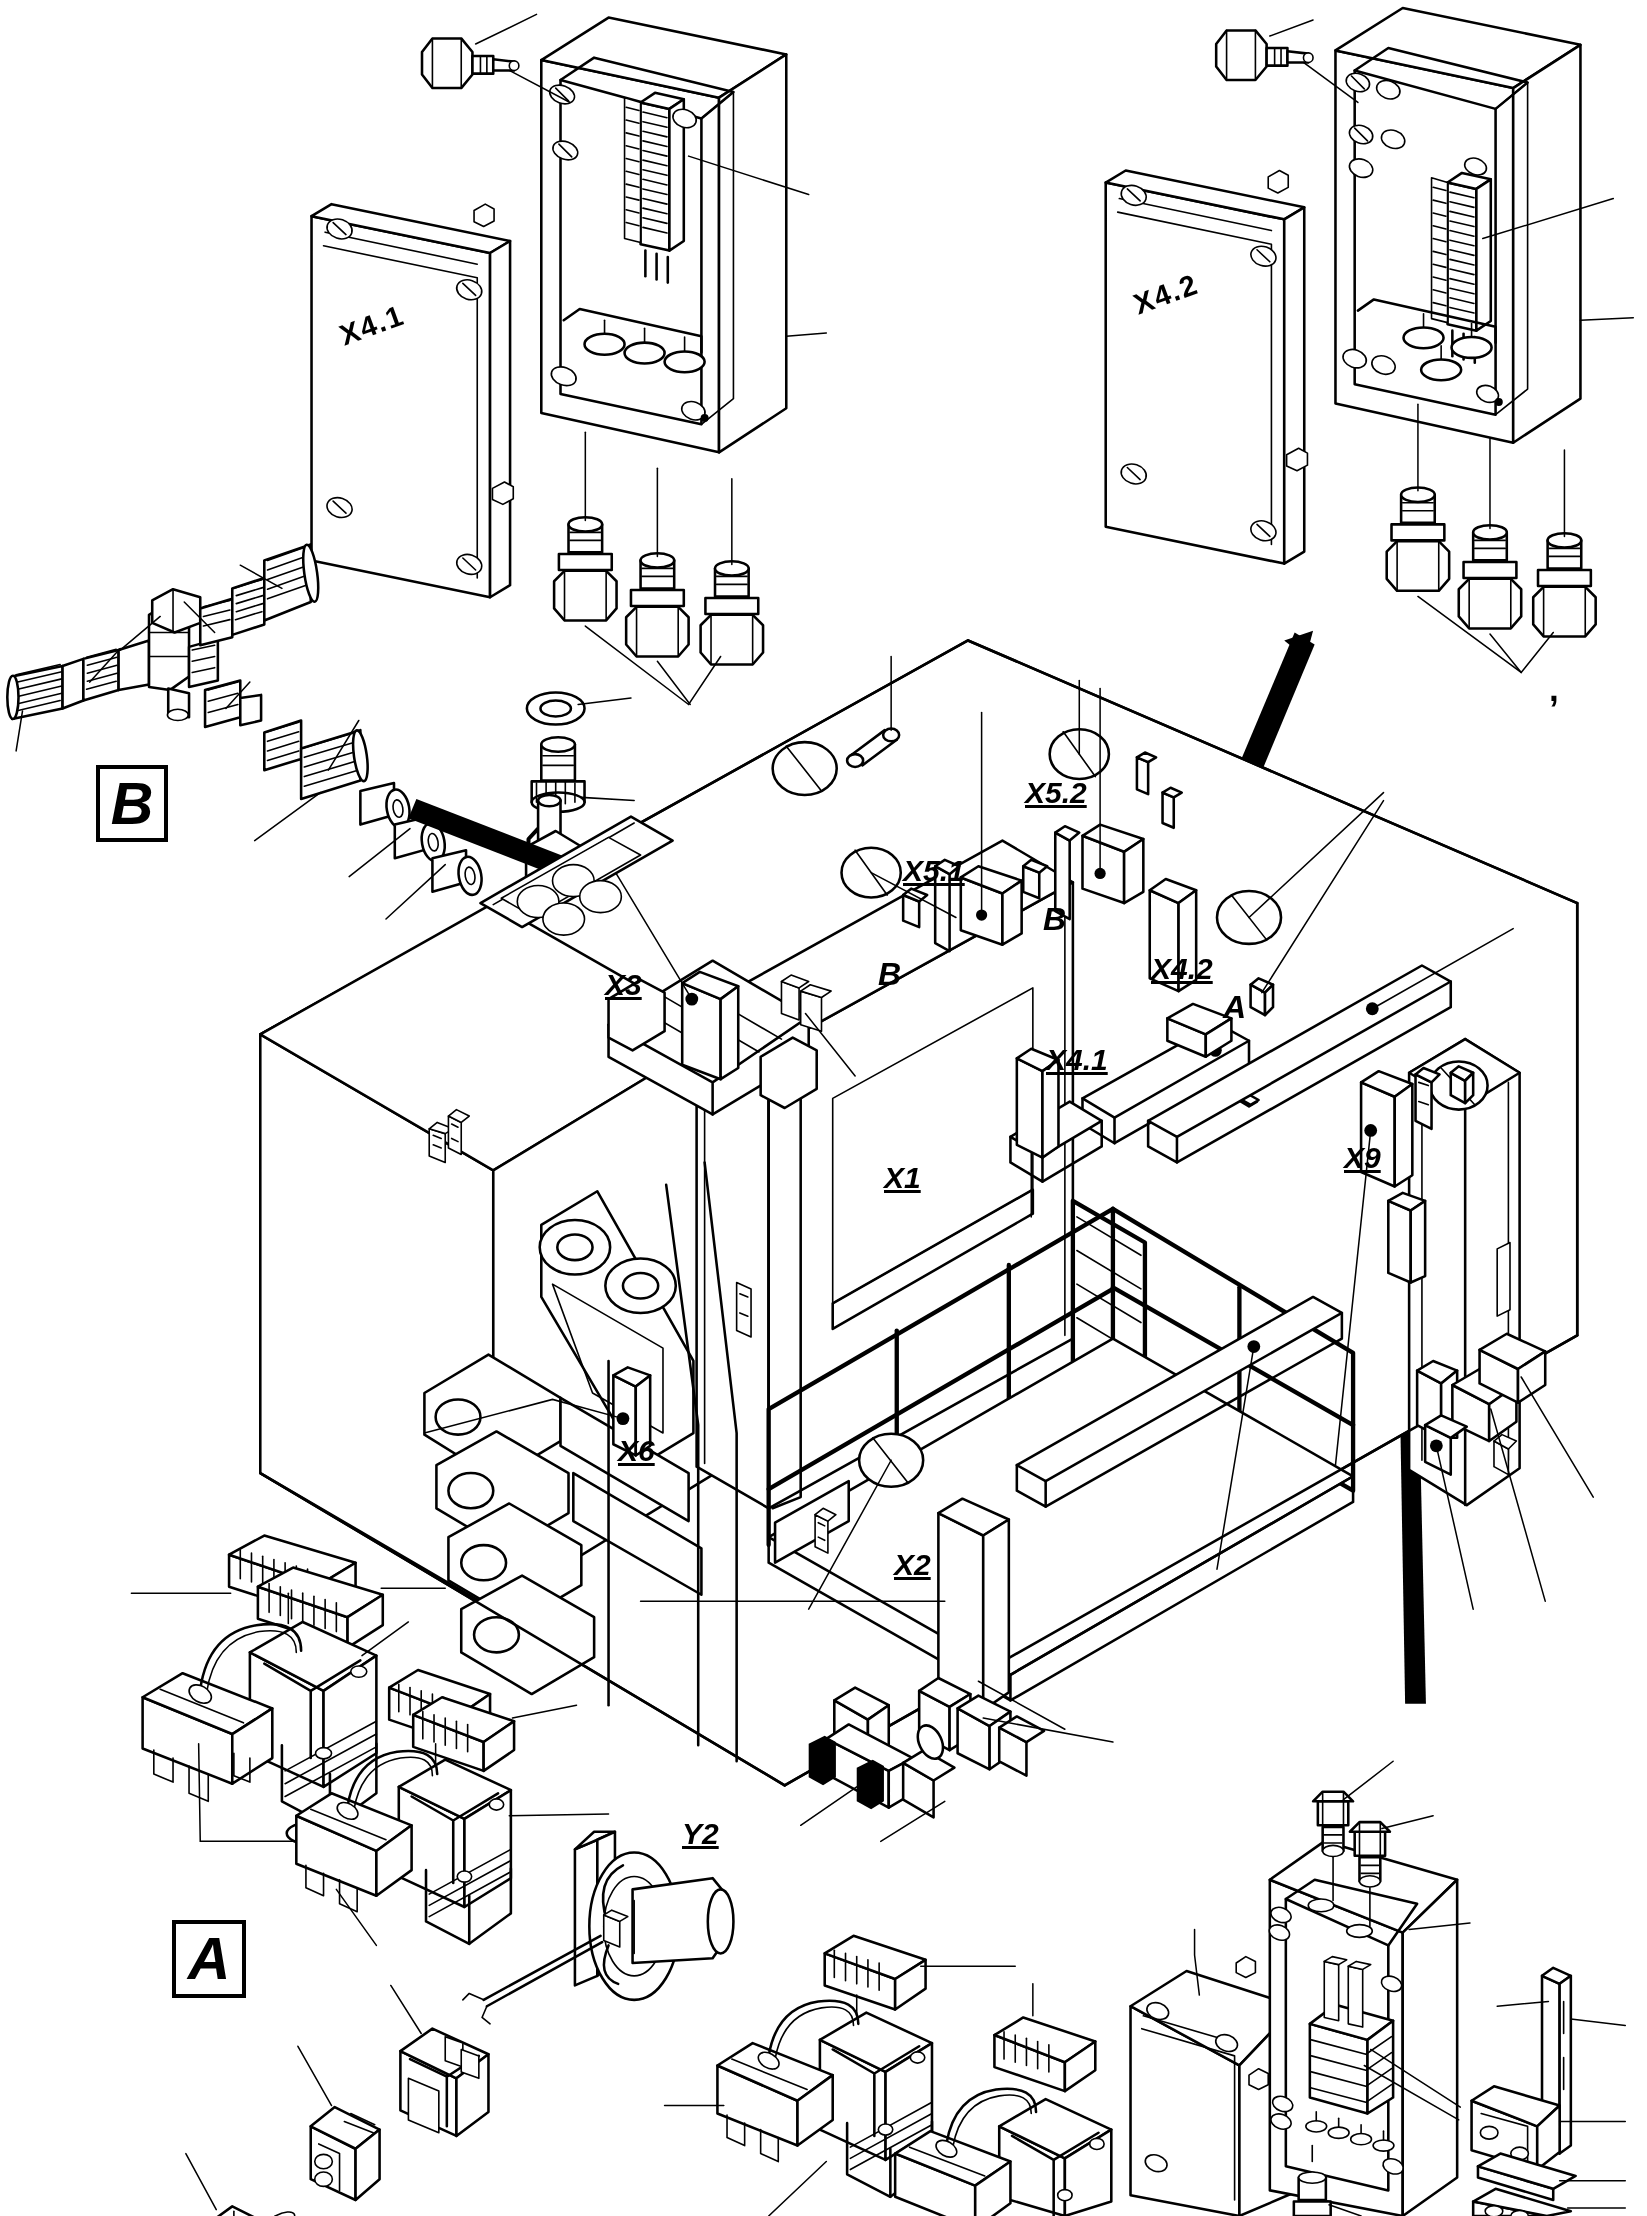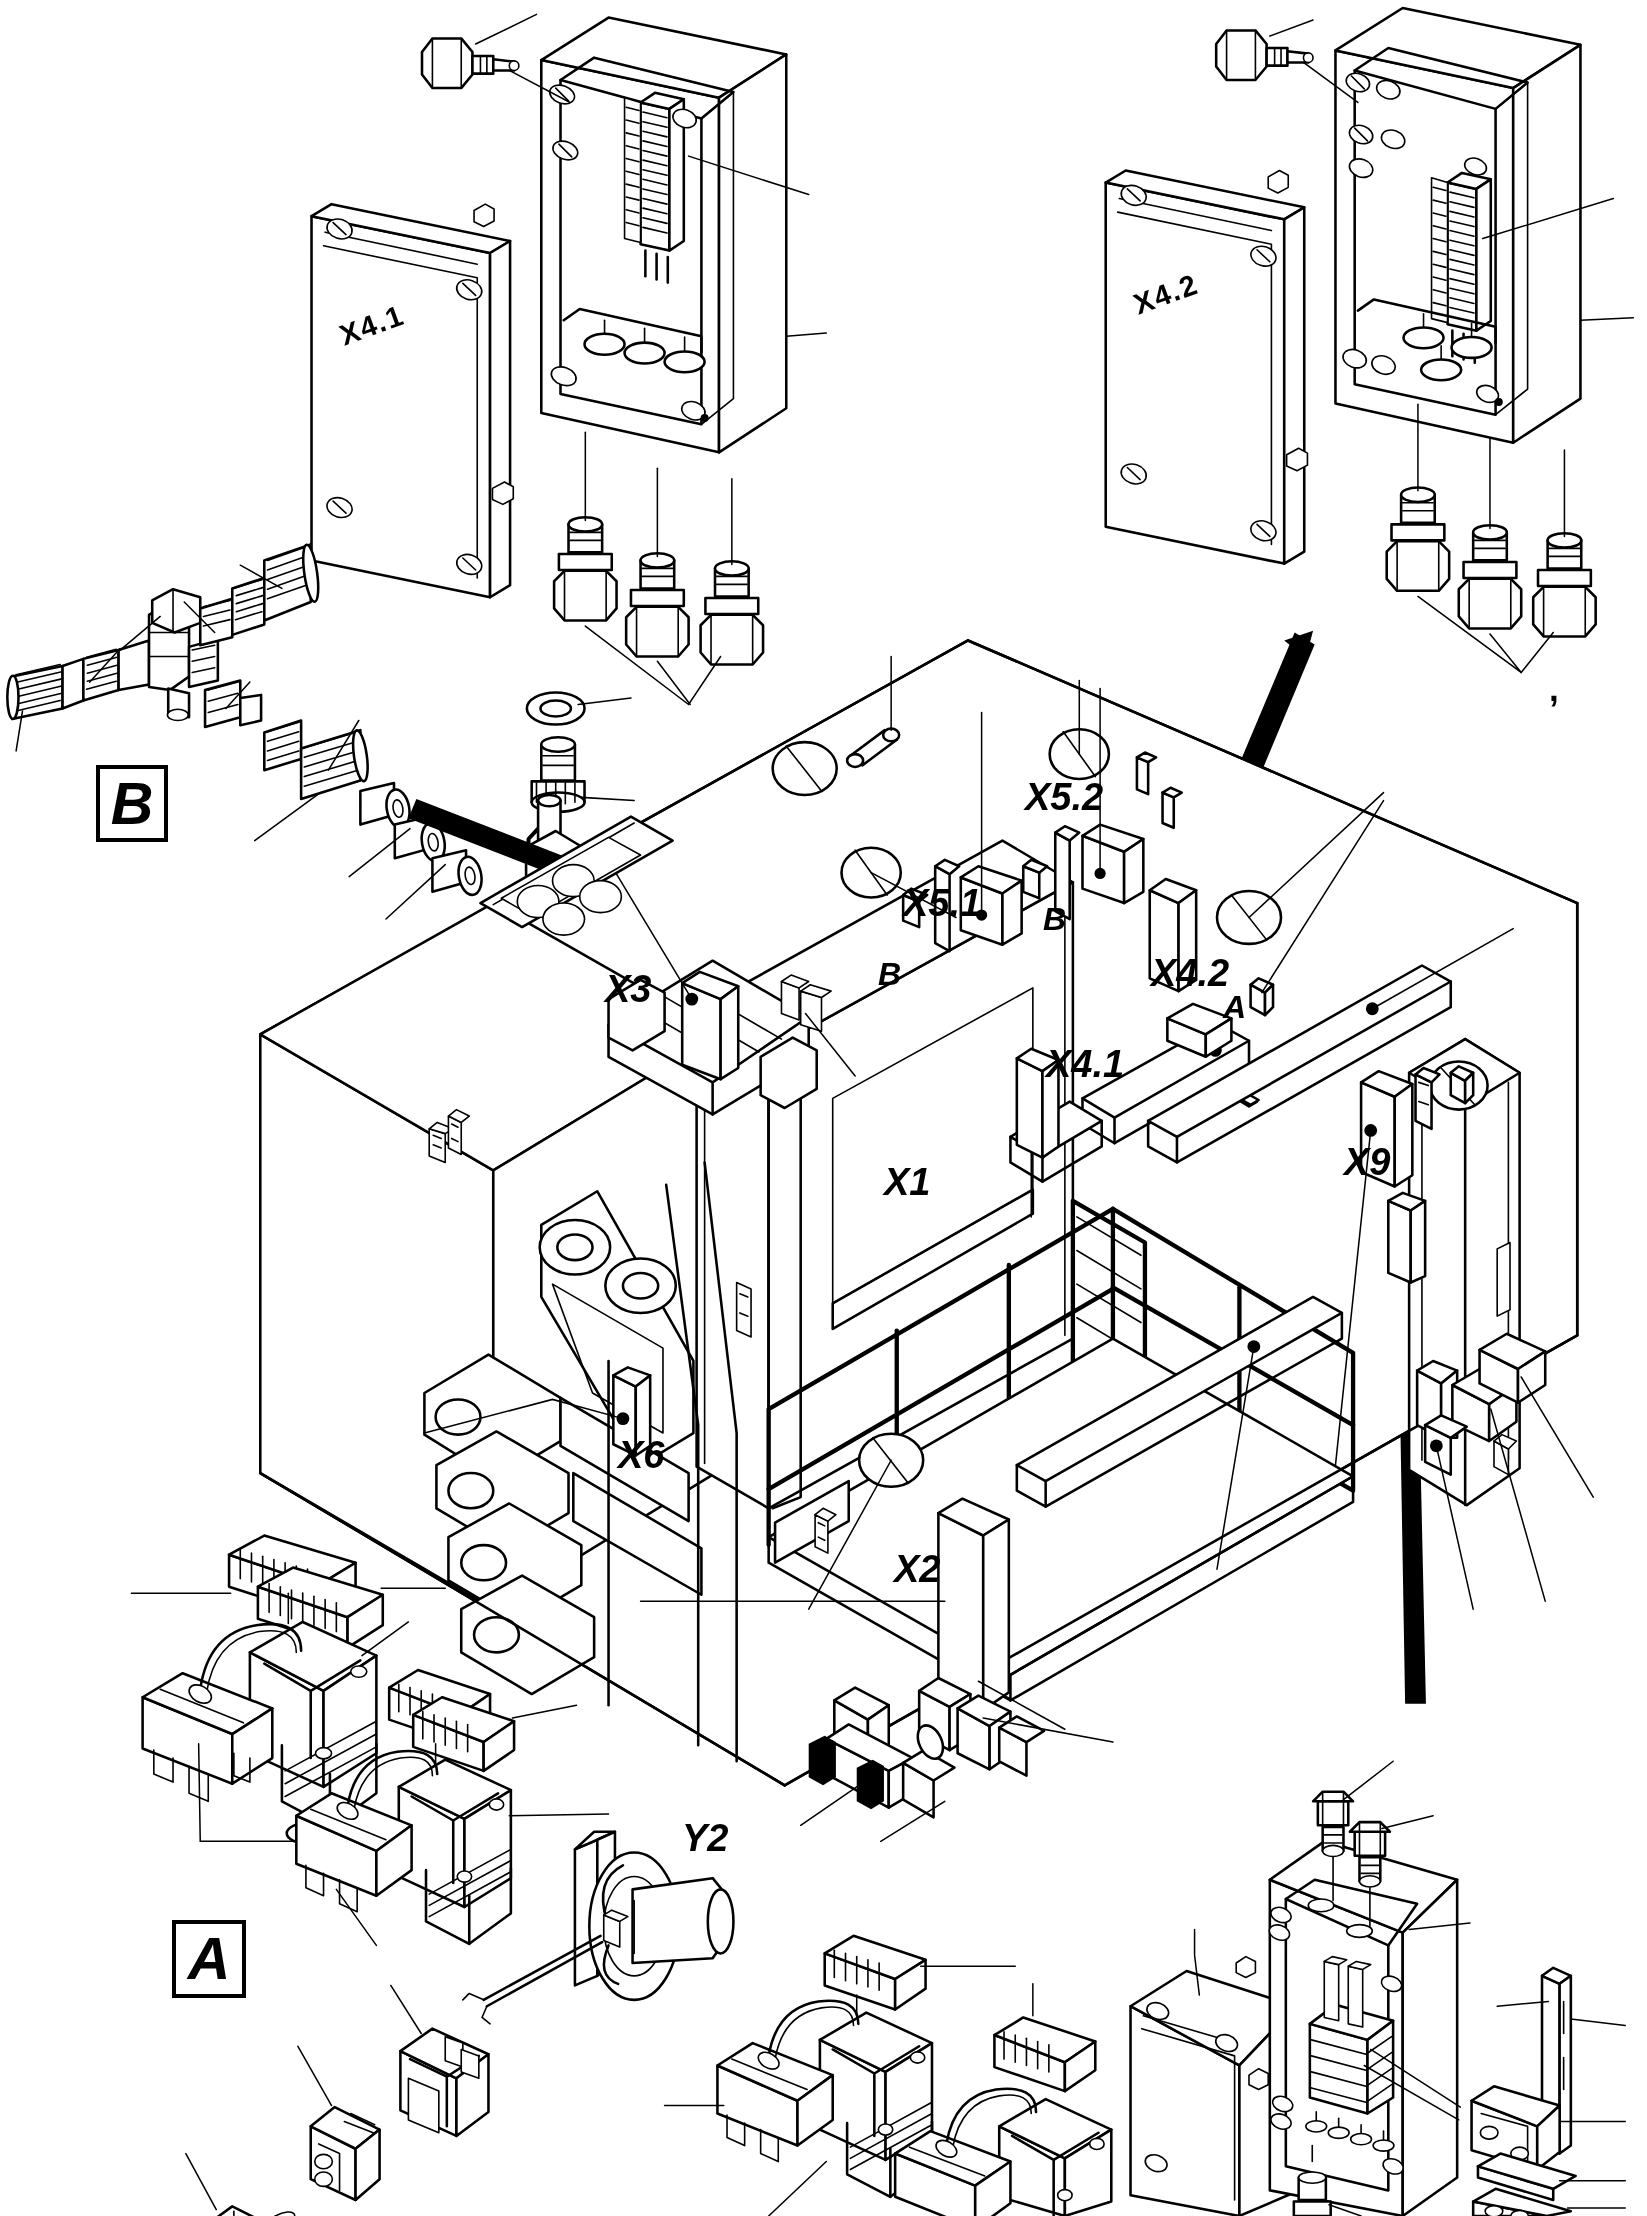--- a/index.html
+++ b/index.html
@@ -24,21 +24,21 @@
   
   .lbl{
     position:absolute;
     font-family:"Liberation Sans",sans-serif;
     font-weight:bold;font-style:italic;
     color:#000;white-space:nowrap;
     line-height:1;
     user-select:none;
   }
   .lbl-xl{font-size:32px;}
-  .lbl-lg{font-size:38px;}
+  .lbl-lg{font-size:30px;text-decoration:underline;}
   .lbl-plate{font-size:29px;font-style:normal;font-weight:bold;letter-spacing:1.6px;}
   .detailbox{
     position:absolute;
     border:4.8px solid #000;
     background:#fff;
     display:flex;align-items:center;justify-content:center;
     font-family:"Liberation Sans",sans-serif;
     font-weight:bold;font-style:italic;
     font-size:59px;color:#000;
     user-select:none;
@@ -1180,21 +1180,21 @@
   </g>
 
 </svg>
 
 <div class="lbl lbl-plate" style="left:339px;top:311px;transform:rotate(-20deg);">X4.1</div>
 
 <div class="lbl lbl-plate" style="left:1133px;top:280px;transform:rotate(-20deg);">X4.2</div>
 
 <div class="lbl lbl-lg" style="left:1025px;top:778px;">X5.2</div>
 
-<div class="lbl lbl-lg" style="left:903px;top:884px;">X5.1</div>
+<div class="lbl lbl-lg" style="left:903px;top:856px;">X5.1</div>
 
 <div class="lbl lbl-xl" style="left:878px;top:958px;">B</div>
 
 <div class="lbl lbl-xl" style="left:1043px;top:903px;">B</div>
 
 <div class="lbl lbl-lg" style="left:605px;top:970px;">X3</div>
 
 <div class="lbl lbl-lg" style="left:1151px;top:954px;">X4.2</div>
 
 <div class="lbl lbl-xl" style="left:1223px;top:991px;">A</div>

